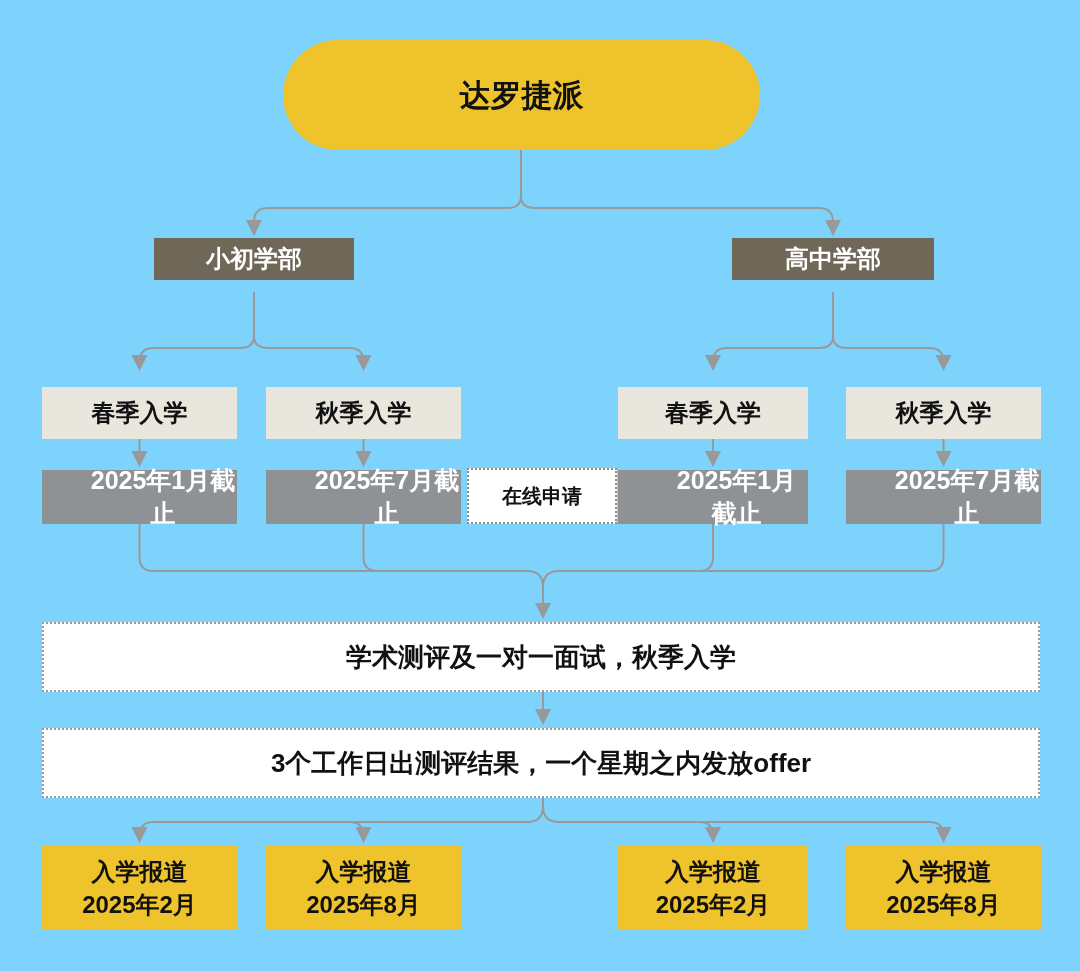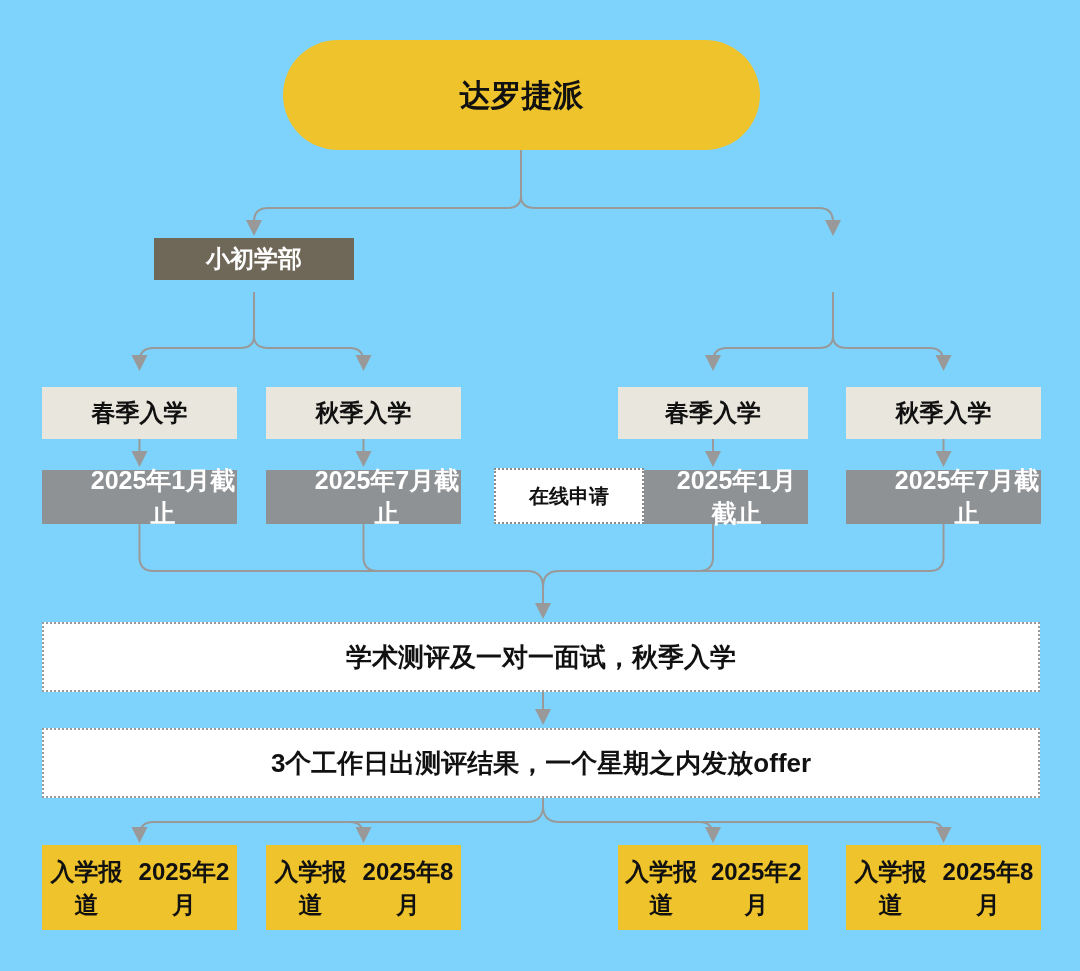--- a/index.html
+++ b/index.html
@@ -27,32 +27,32 @@
     background:#E9E6DD;color:#111;font-size:24px;top:387px;height:52px;
   }
   .deadline{
     background:#8F9295;color:#fff;font-size:25px;top:470px;height:54px;padding-left:47px;
   }
   .col1{left:42px;width:195px;}
   .col2{left:266px;width:195px;}
   .col3{left:618px;width:190px;}
   .col4{left:846px;width:195px;}
   .online{
-    left:494px;top:468px;width:150px;height:56px;background:#fff;
+    left:467px;top:468px;width:150px;height:56px;background:#fff;
     border:2px dotted #8a8a8a;color:#111;font-size:20px;
   }
   .step{
     left:42px;width:998px;height:70px;background:#fff;
     border:2px dotted #9a9a9a;color:#111;font-size:26px;
   }
   .step1{top:622px;}
   .step2{top:728px;}
   .enroll{
     background:#EFC32B;color:#111;font-size:24px;line-height:33px;
-    top:845px;height:85px;flex-direction:row;align-items:center;
+    top:845px;height:85px;flex-direction:column;align-items:center;
   }
 </style>
 </head>
 <body>
 
 <div class="canvas">
 
   <svg class="connectors" viewBox="0 0 1080 971" xmlns="http://www.w3.org/2000/svg">
     <defs>
       <marker id="arrow" markerWidth="9" markerHeight="9" refX="6.5" refY="4" orient="auto">
@@ -109,20 +109,23 @@
     </g>
   </svg>
 
   <div class="node title-pill">
     <span>达罗捷派</span>
   </div>
 
   <div class="node division div-left">
     <span>小初学部</span>
   </div>
+  <div class="node division div-right">
+    <span>高中学部</span>
+  </div>
 
   <div class="node term col1">
     <span>春季入学</span>
   </div>
   <div class="node term col2">
     <span>秋季入学</span>
   </div>
   <div class="node term col3">
     <span>春季入学</span>
   </div>

